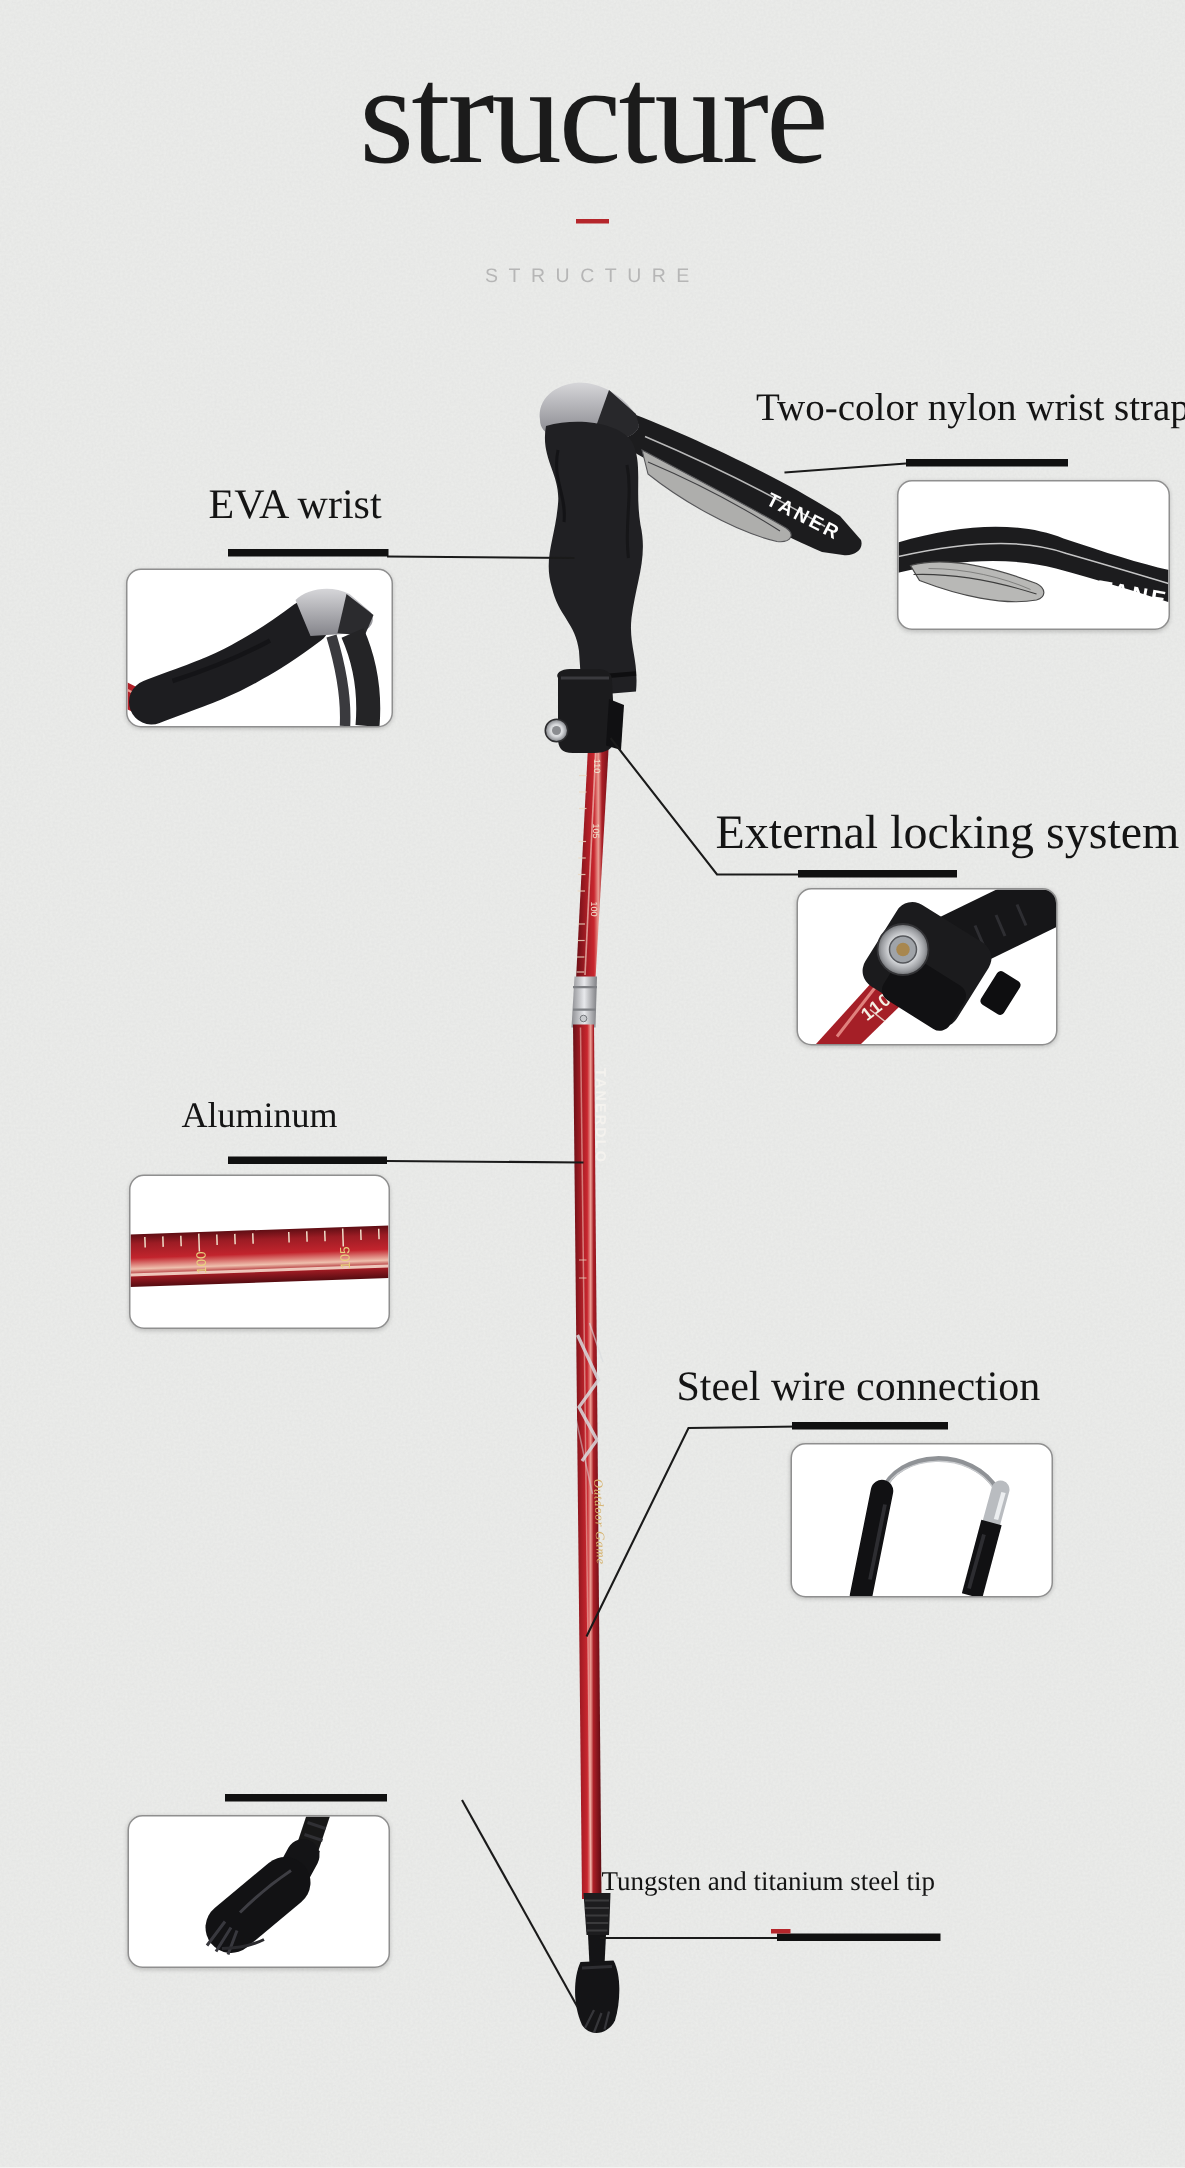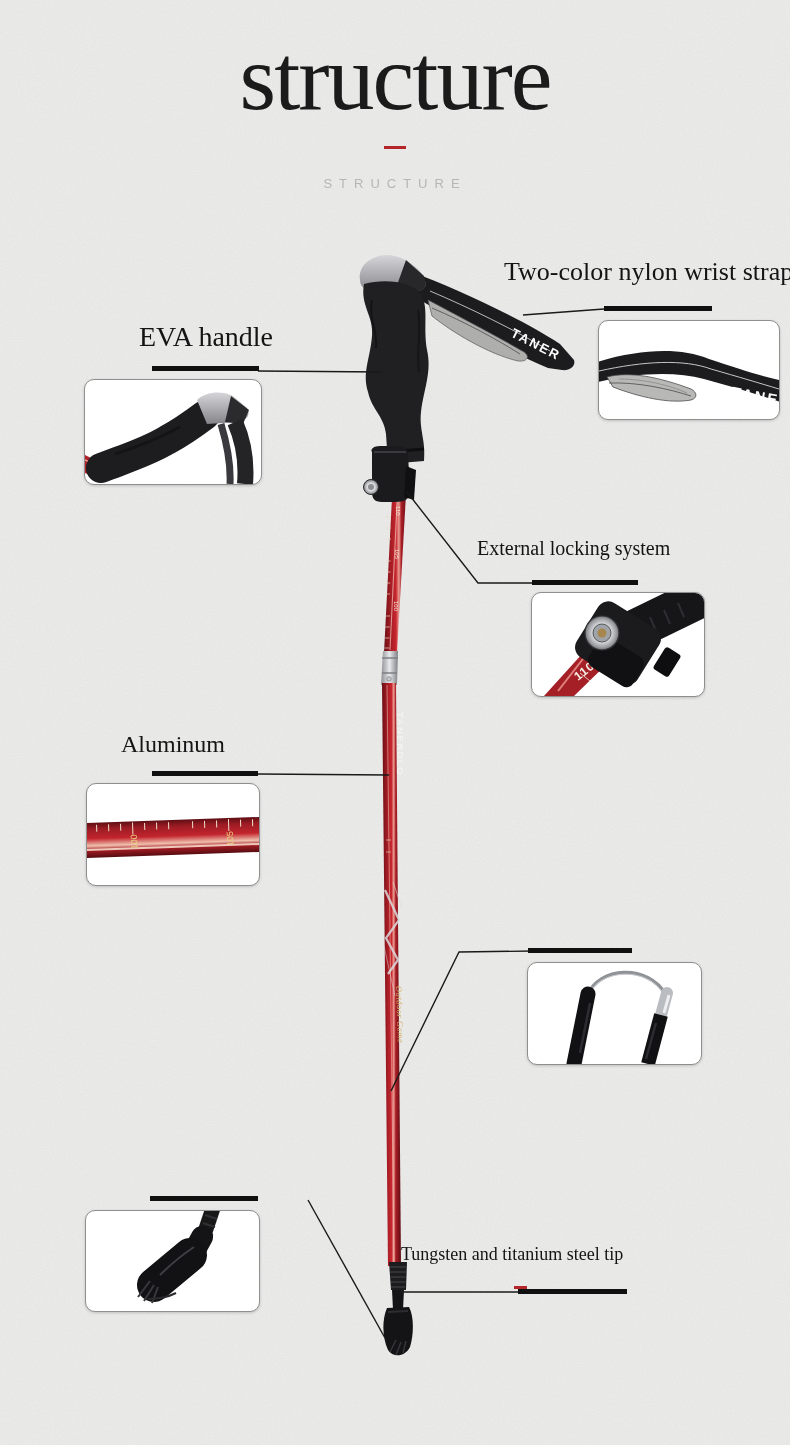--- a/index.html
+++ b/index.html
@@ -167,29 +167,30 @@
       <path d="M258 774 L389 775"></path>
       <path d="M533 951 L459 952 L391 1091"></path>
       <path d="M308 1200 L385 1338"></path>
       <path d="M400 1292 L518 1292"></path>
     </g>
   </svg>
 
   <div class="label" style="left:504px;top:258px;font-size:26px;">Two-color nylon wrist strap</div>
   <div class="rule" style="left:604px;top:306px;width:108px;"></div>
 
-  <div class="label" style="left:139px;top:322px;font-size:28px;">EVA handle</div>
+  <div class="label" style="left:139px;top:322px;font-size:28px;">EVA wrist</div>
   <div class="rule" style="left:152px;top:366px;width:107px;"></div>
 
-  <div class="label" style="left:477px;top:537px;font-size:20px;">External locking system</div>
+  <div class="label" style="left:477px;top:537px;font-size:32px;">External locking system</div>
   <div class="rule" style="left:532px;top:580px;width:106px;"></div>
 
   <div class="label" style="left:121px;top:731px;font-size:24px;">Aluminum</div>
   <div class="rule" style="left:152px;top:771px;width:106px;"></div>
 
+  <div class="label" style="left:451px;top:910px;font-size:28px;">Steel wire connection</div>
   <div class="rule" style="left:528px;top:948px;width:104px;"></div>
 
   <div class="rule" style="left:150px;top:1196px;width:108px;"></div>
 
   <div class="label" style="left:401px;top:1245px;font-size:18px;">Tungsten and titanium steel tip</div>
   <div class="red-tick" style="left:514px;top:1286px;"></div>
   <div class="rule" style="left:518px;top:1289px;width:109px;"></div>
 
   <div class="inset" style="left:598px;top:320px;width:180px;height:98px;">
     <svg width="180" height="98" viewBox="0 0 180 98">

